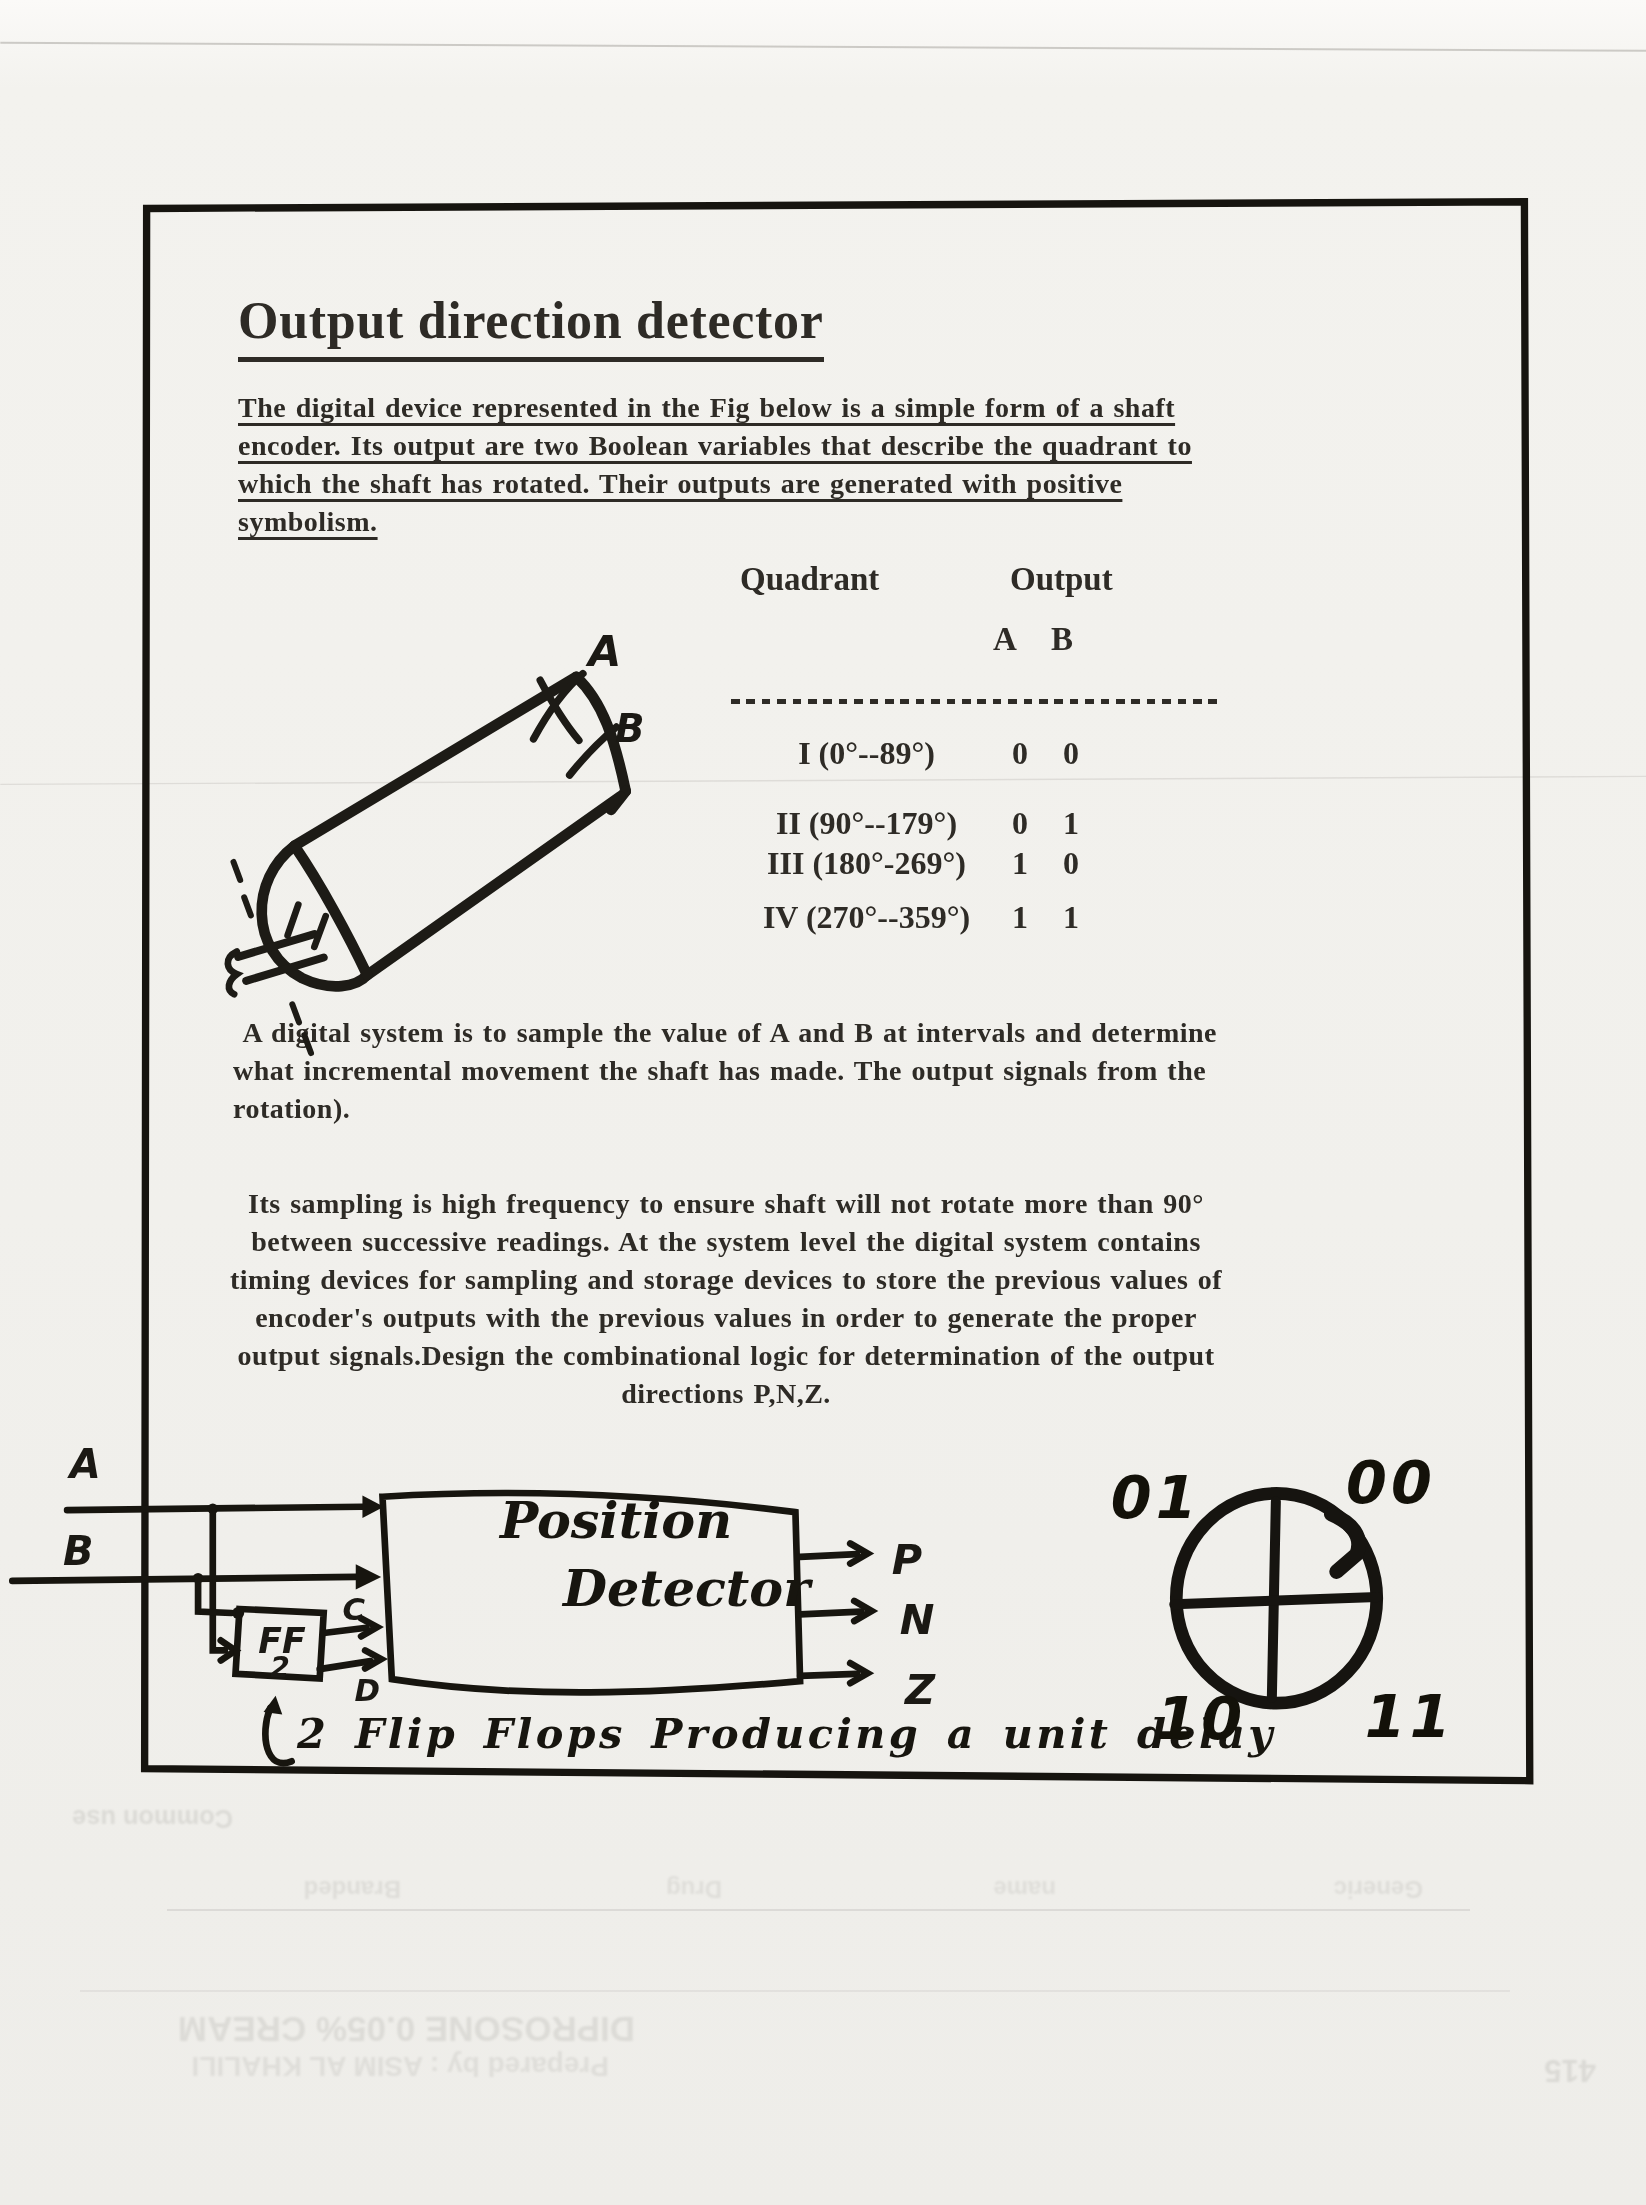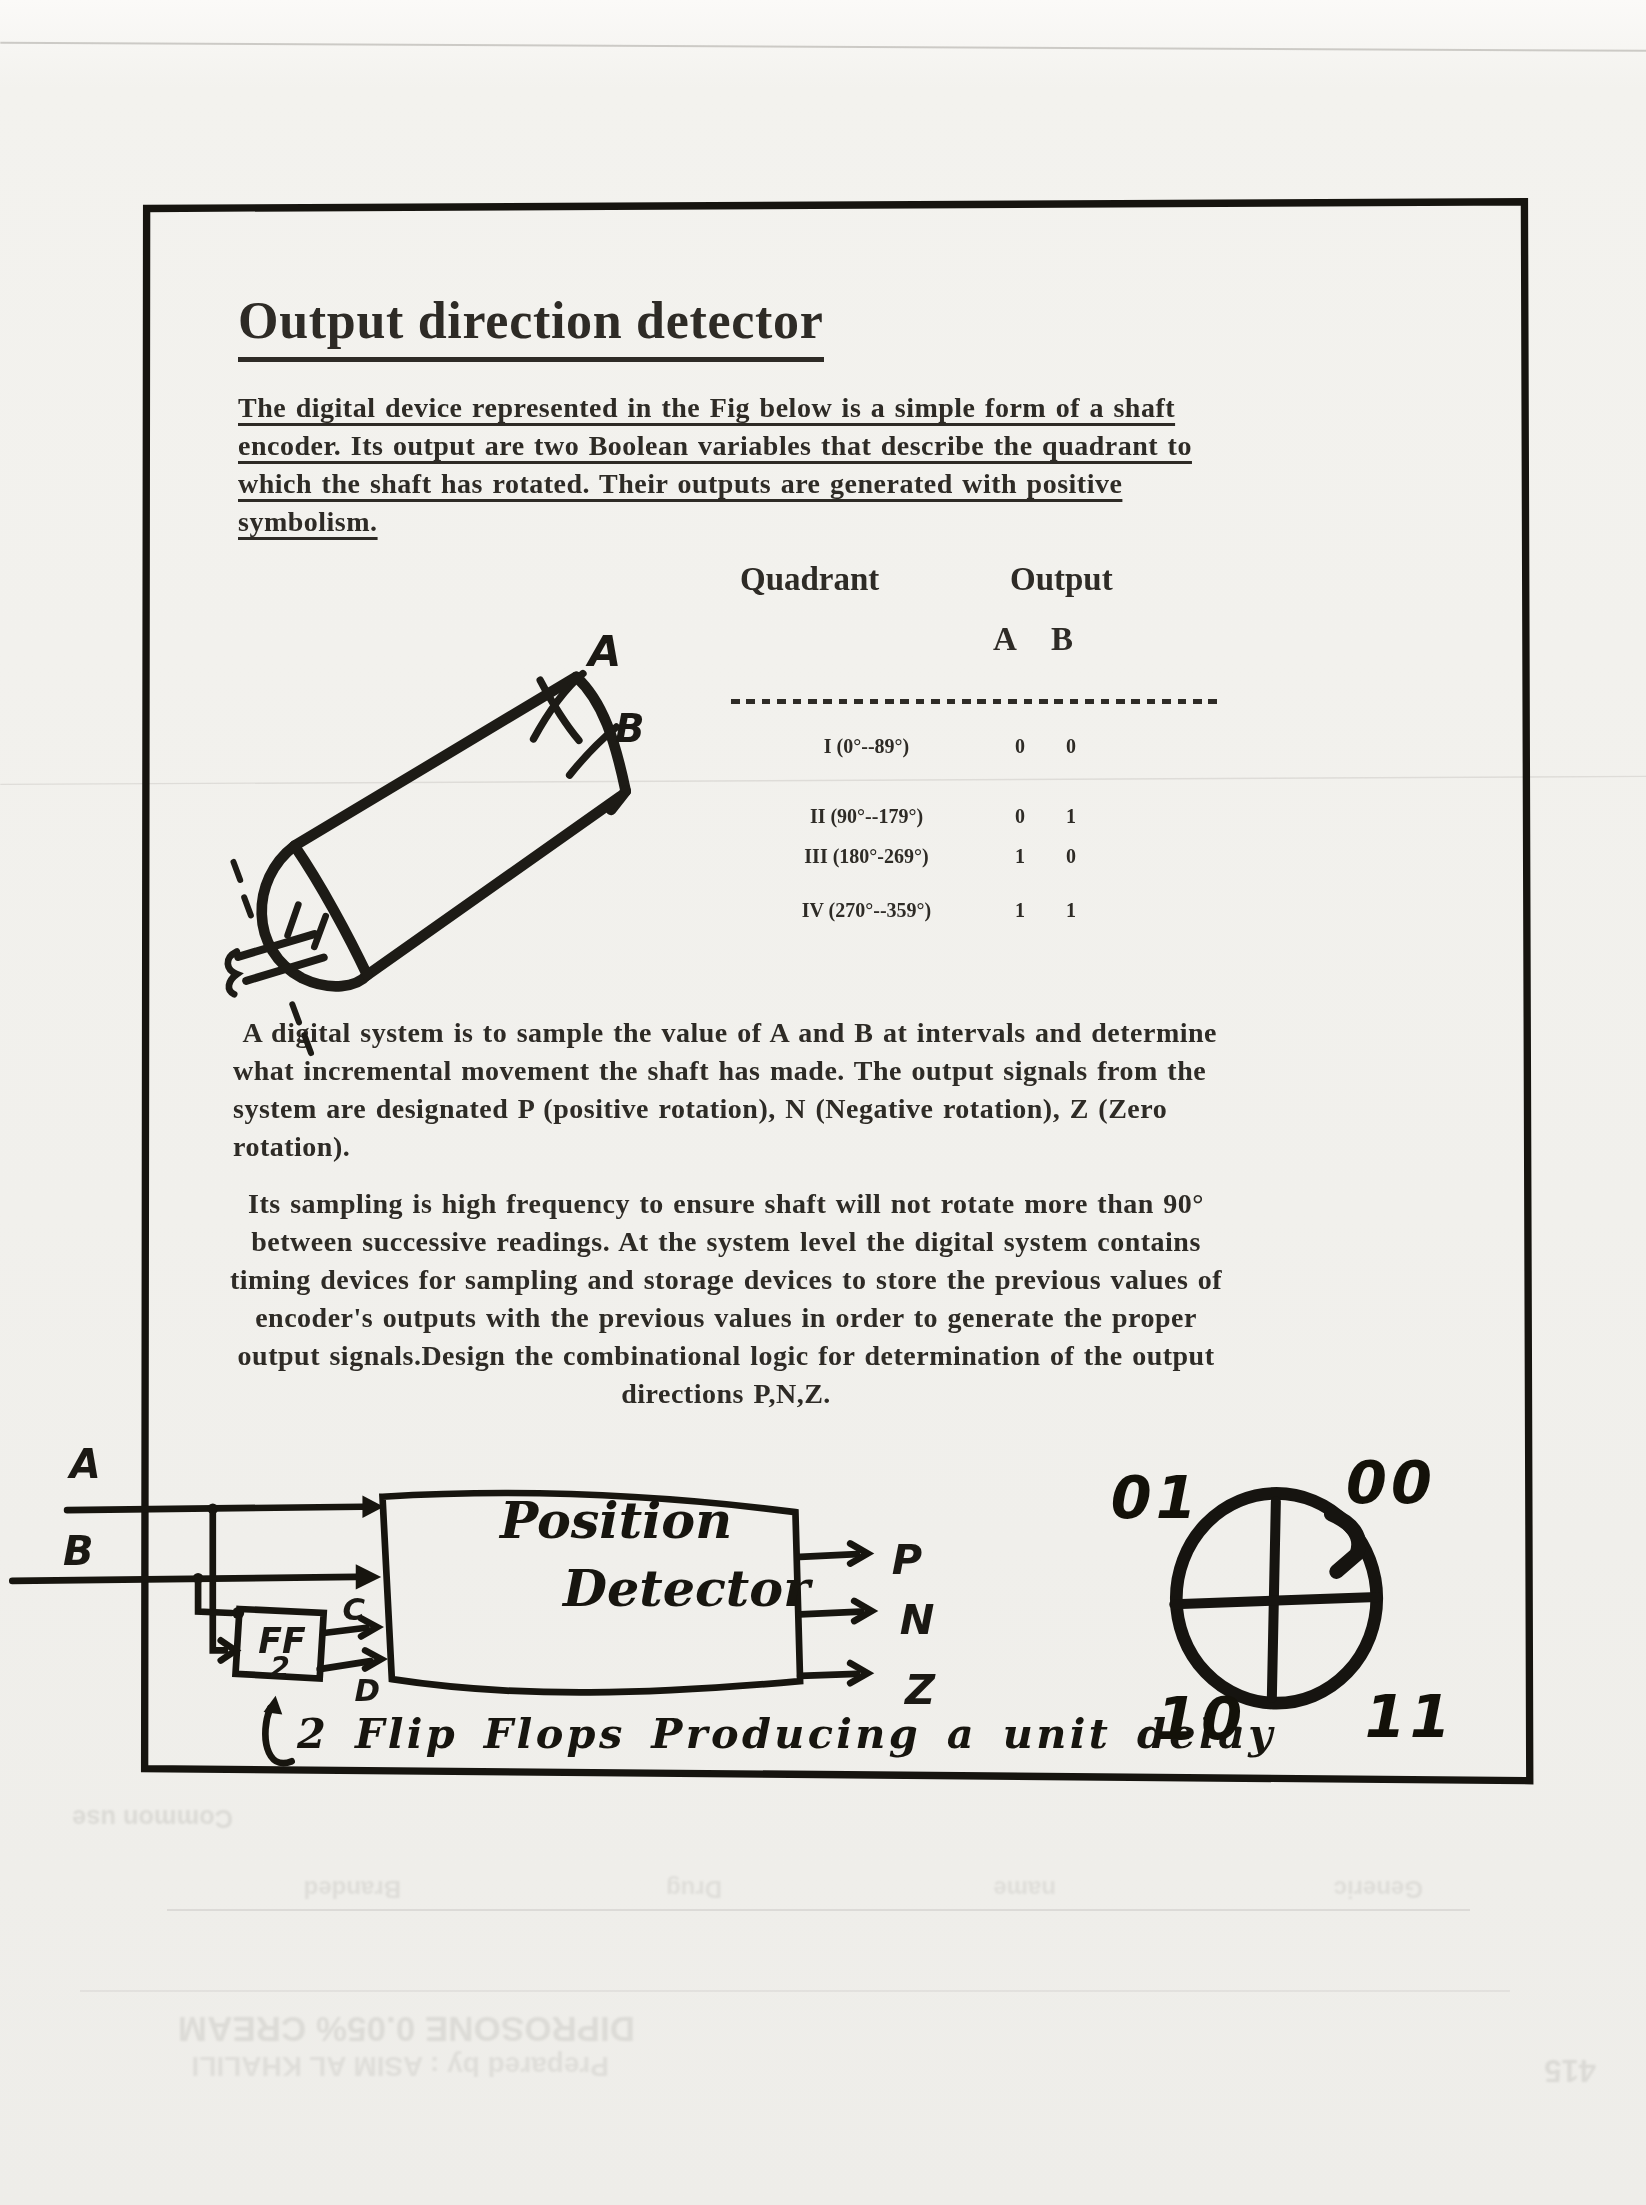--- a/index.html
+++ b/index.html
@@ -7,21 +7,21 @@
        background:linear-gradient(180deg,#fbfaf8 0%,#f3f2ee 4%,#f1f0ec 55%,#eeede9 100%);
        font-family:"Liberation Serif",serif;}
   .paper{position:absolute;inset:0;overflow:hidden;}
   .abs{position:absolute;}
   .print{font-family:"Liberation Serif",serif;font-weight:700;color:#2e2b26;}
   .title{font-size:52px;letter-spacing:0.7px;border-bottom:5.3px solid #2e2b26;padding-bottom:8px;line-height:1.05;}
   .bodyline{font-size:28px;line-height:38px;letter-spacing:0.5px;word-spacing:2px;white-space:nowrap;}
   .uline{text-decoration:underline;text-decoration-thickness:2.7px;text-underline-offset:6px;}
   .indent1{padding-left:9.4px;}
   .tbl-h{font-size:33px;}
-  .tbl-cell{font-size:20px;}
+  .tbl-cell{font-size:32px;}
   .dashes{height:4.7px;background:repeating-linear-gradient(90deg,#2e2b26 0 8.7px,transparent 8.7px 15.4px);}
   .trow{position:absolute;height:55px;width:528px;}
   .trow .quad{position:absolute;left:0;width:321px;text-align:center;}
   .trow .va{position:absolute;left:294px;width:40px;text-align:center;}
   .trow .vb{position:absolute;left:345px;width:40px;text-align:center;}
   
   .bt{position:absolute;transform:rotate(180deg);color:#76756f;
       font-family:"Liberation Sans",sans-serif;font-weight:700;filter:blur(1.3px);}
   .btline{position:absolute;background:#9a9894;}
   
@@ -68,21 +68,20 @@
     <div class="trow print tbl-cell" style="left:706px;top:899px;">
       <span class="quad">IV (270°--359°)</span>
       <span class="va">1</span>
       <span class="vb">1</span>
     </div>
   </div>
 
   <div class="abs" style="left:233px;top:1014px;">
     <div class="print bodyline indent1">A digital system is to sample the value of A and B at intervals and determine</div>
     <div class="print bodyline">what incremental movement the shaft has made. The output signals from the</div>
-    <div class="print bodyline">system are designated P (positive rotation), N (Negative rotation), Z (Zero</div>
     <div class="print bodyline">rotation).</div>
   </div>
 
   <div class="abs" style="left:230px;top:1185px;text-align:center;">
     <div class="print bodyline">Its sampling is high frequency to ensure shaft will not rotate more than 90°</div>
     <div class="print bodyline">between successive readings. At the system level the digital system contains</div>
     <div class="print bodyline">timing devices for sampling and storage devices to store the previous values of</div>
     <div class="print bodyline">encoder's outputs with the previous values in order to generate the proper</div>
     <div class="print bodyline">output signals.Design the combinational logic for determination of the output</div>
     <div class="print bodyline">directions P,N,Z.</div>

